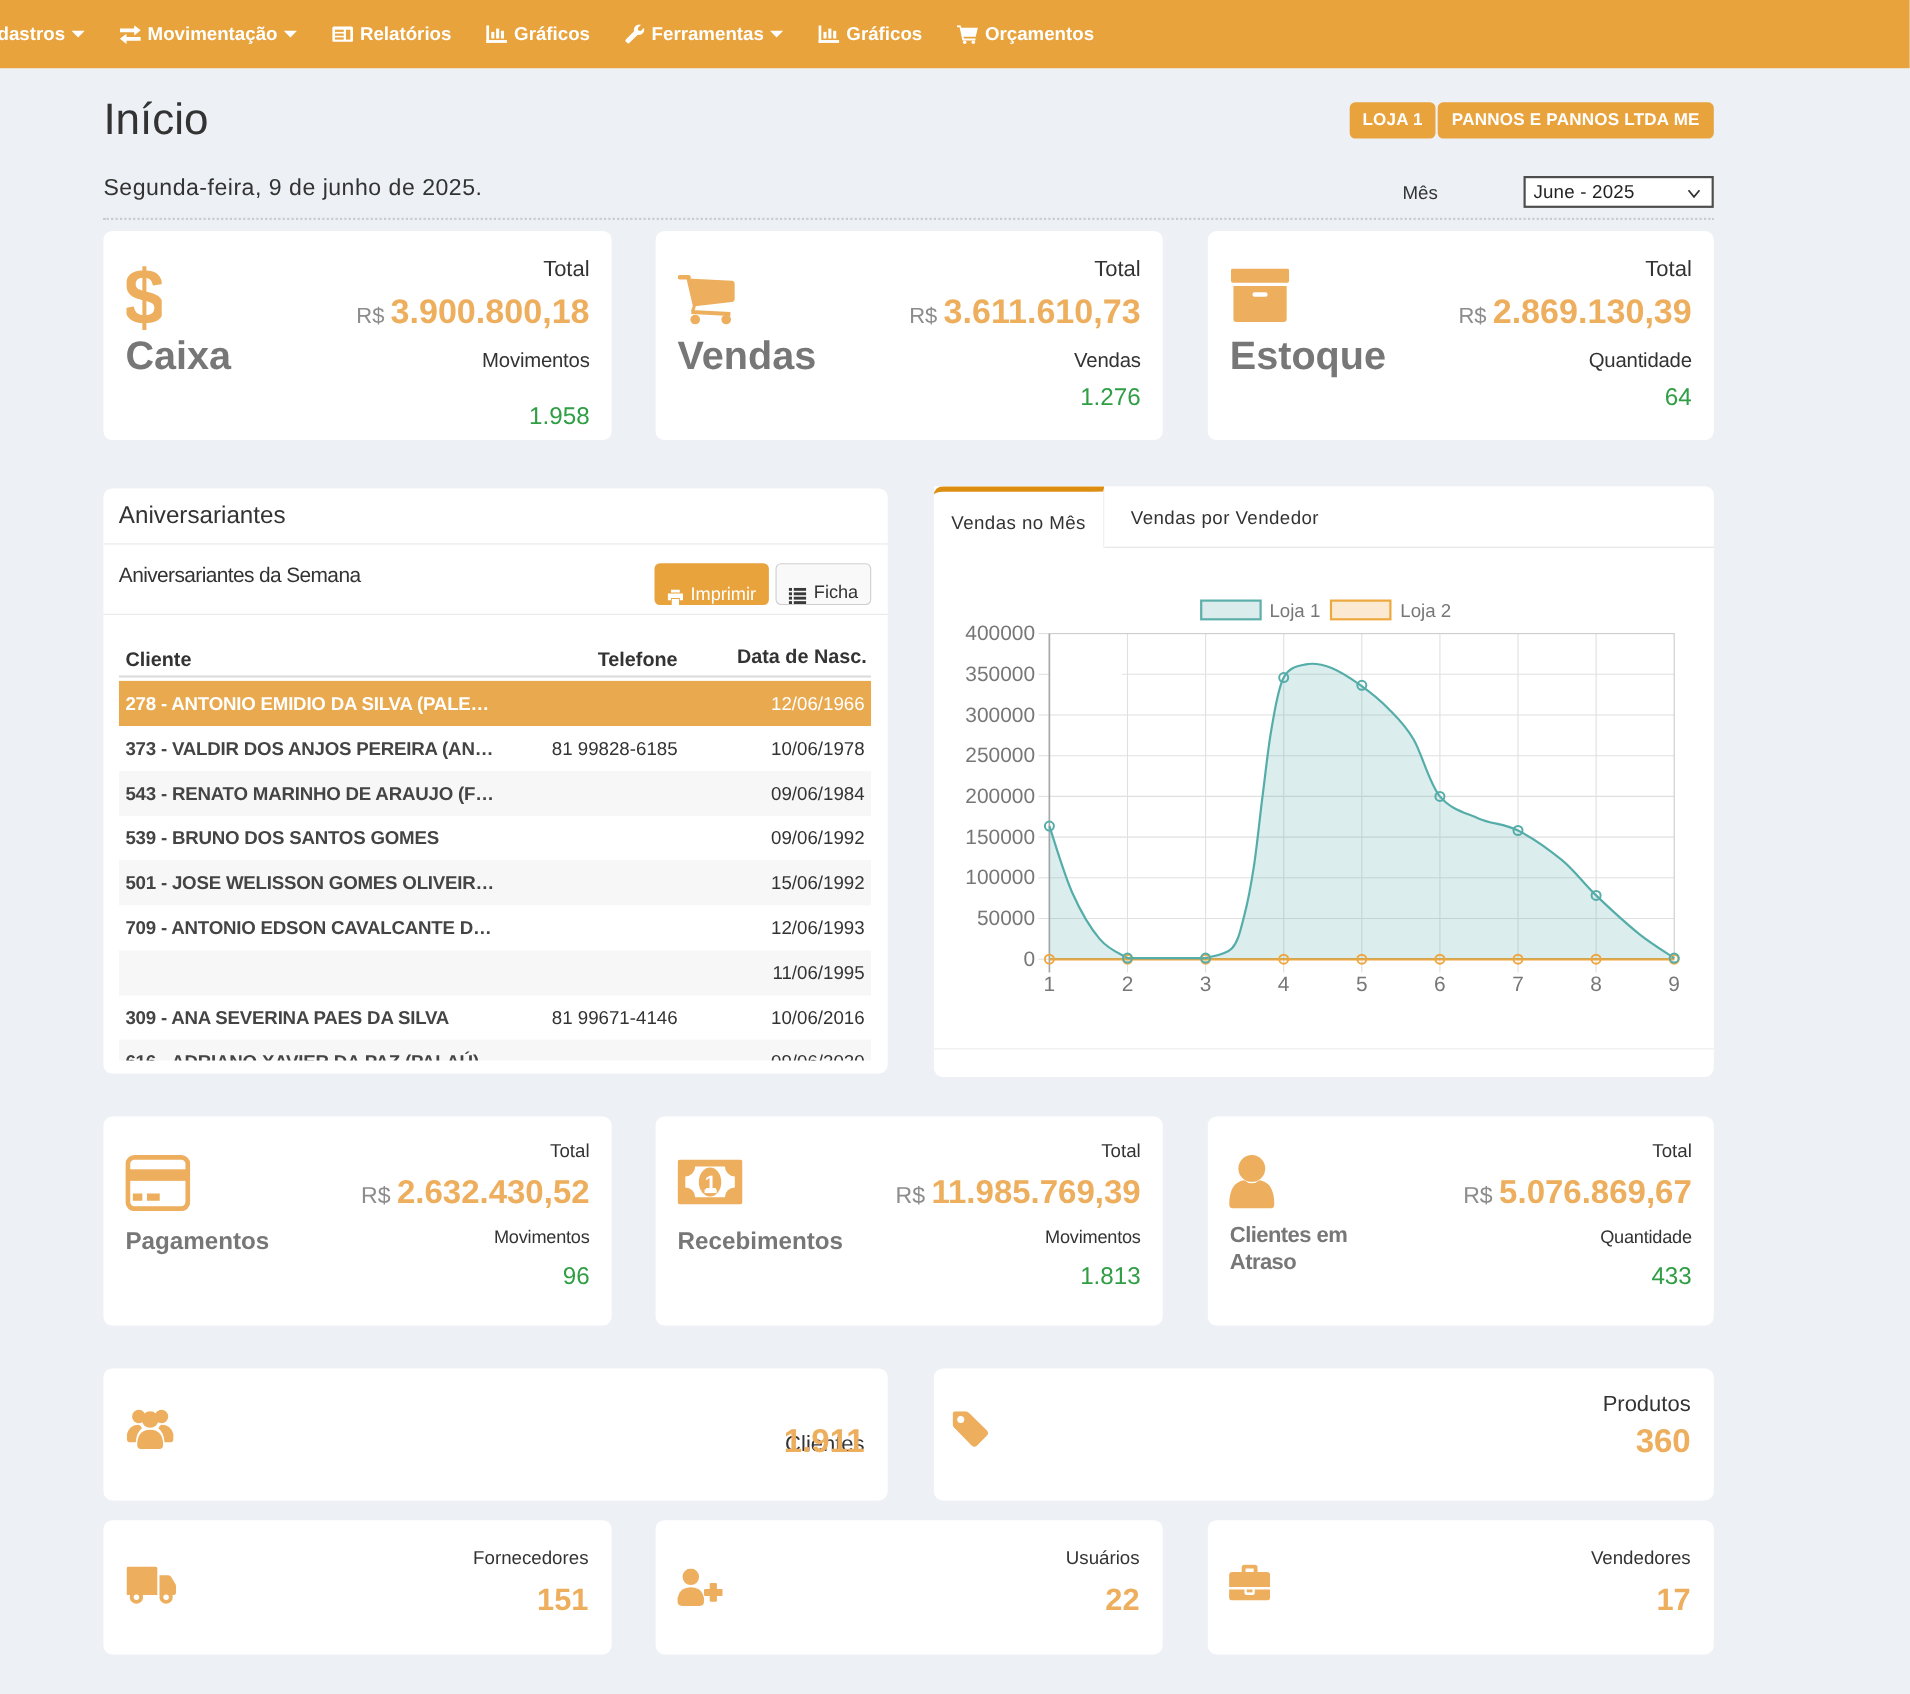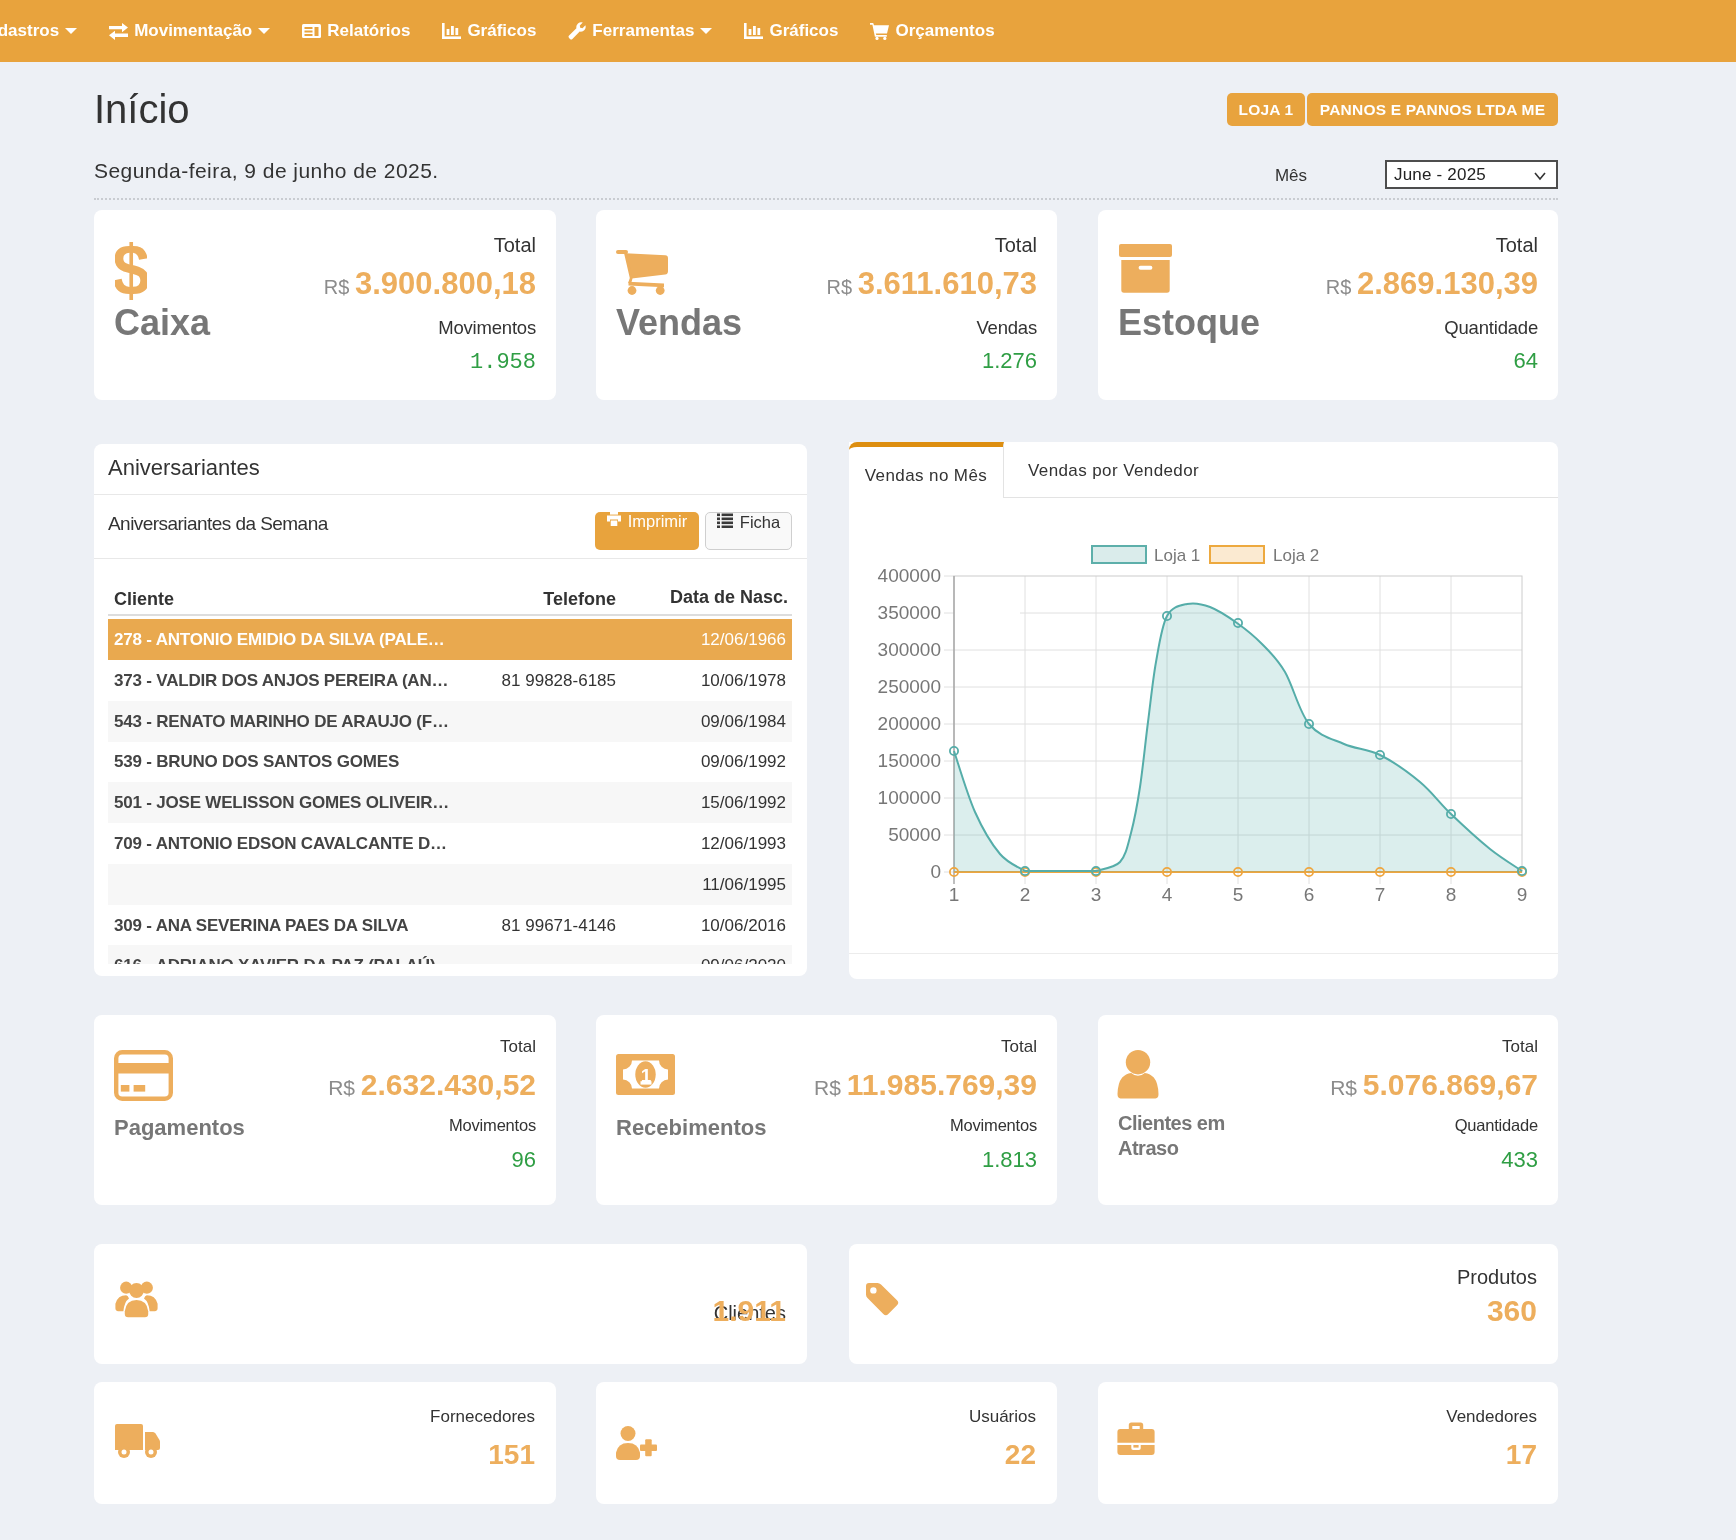--- a/index.html
+++ b/index.html
@@ -37,21 +37,21 @@
 .slabel2 { position:absolute; left:20px; font-size:22px; font-weight:bold; color:#777; line-height:26px; }
 
 .mlabel { position:absolute; right:21px; font-size:20px; color:#333; text-align:right; }
 .mvalue { position:absolute; right:21px; font-size:30px; font-weight:bold; color:#edae5d; text-align:right; }
 .mlabel4 { position:absolute; right:21px; font-size:17px; color:#333; text-align:right; }
 .mvalue4 { position:absolute; right:21px; font-size:28px; font-weight:bold; color:#edae5d; text-align:right; }
 
 .aniv-title { position:absolute; left:14px; top:11px; font-size:22px; color:#333; }
 .aniv-hr { position:absolute; left:0; width:100%; border-top:1px solid #e8e8e8; }
 .aniv-sub { position:absolute; left:14px; top:69px; font-size:19px; letter-spacing:-0.55px; color:#333; }
-.btn { position:absolute; height:38px; border-radius:5px; font-size:16.5px; display:flex; align-items:flex-start; justify-content:center; gap:7px; }
+.btn { position:absolute; height:38px; border-radius:5px; font-size:16.5px; display:flex; align-items:flex-end; justify-content:center; gap:7px; }
 .btn-imp { left:501px; top:68px; width:104px; background:#e8a33d; color:#fff; }
 .btn-ficha { left:611px; top:68px; width:87px; background:#f9f9f9; color:#333; border:1px solid #cfcfcf; }
 .tablewrap { position:absolute; left:14px; top:122px; width:684px; height:398px; overflow:hidden; }
 .trow { position:absolute; left:0; width:684px; height:41px; }
 .trow .c1 { position:absolute; left:6px; top:0; line-height:42px; font-size:17px; letter-spacing:-0.2px; font-weight:bold; color:#444; white-space:nowrap; }
 .trow .c2 { position:absolute; right:176px; top:0; line-height:42px; font-size:17px; color:#333; }
 .trow .c3 { position:absolute; right:6px; top:0; line-height:42px; font-size:17px; color:#333; text-align:right; }
 .thead { position:absolute; left:0; top:0; width:684px; height:50px; border-bottom:2px solid #dddddd; }
 .thead .c1 { position:absolute; left:6px; bottom:4px; font-size:18px; font-weight:bold; color:#333; }
 .thead .c2 { position:absolute; right:176px; bottom:4px; font-size:18px; font-weight:bold; color:#333; }
@@ -120,21 +120,21 @@
 <div class="dotline"></div>
 
 <div class="card" style="left:94px; top:210px; width:462px; height:190px;">
   <div class="sicon" style="top:32px;"><svg width="32" height="66" viewBox="0 0 32 66">
         <text x="16" y="52.5" font-size="72" font-weight="bold" fill="#edae5d" text-anchor="middle" font-family="Liberation Sans, sans-serif" transform="scale(0.94,1)" transform-origin="16 0">$</text>
       </svg></div>
   <div class="slabel" style="top:99px;">Caixa</div>
   <div class="rline lt" style="top:24px;">Total</div>
   <div class="rline lv" style="top:56px;"><span class="rs">R$ </span>3.900.800,18</div>
   <div class="rline lm" style="top:107px;">Movimentos</div>
-  <div class="rline lg" style="top:140px;font-family:Liberation Mono, monospace;">1.958</div>
+  <div class="rline lg" style="top:155px;">1.958</div>
 </div>
 <div class="card" style="left:596px; top:210px; width:461px; height:190px;">
   <div class="sicon" style="top:40px; left:20px;"><svg width="52" height="45" viewBox="0 0 52 45" fill="#edae5d">
         <rect x="0" y="0" width="12" height="4" rx="2"></rect>
         <path d="M9.5 3.2 L49.3 5.3 Q52 5.5 52 8.2 L52 21.3 Q52 24.2 49.2 24.5 L15.8 28.4 Z"></path>
         <path d="M11 3 L16.5 28.5 L15 33.8 L12.2 33 L13.8 28 L8.2 3.8 Z"></path>
         <path d="M12.5 31.8 L48 33.6 L48 37.2 L12.5 35.5 Z"></path>
         <circle cx="16" cy="40.5" r="4.4"></circle>
         <circle cx="44.2" cy="40.5" r="4.4"></circle>
       </svg></div>

